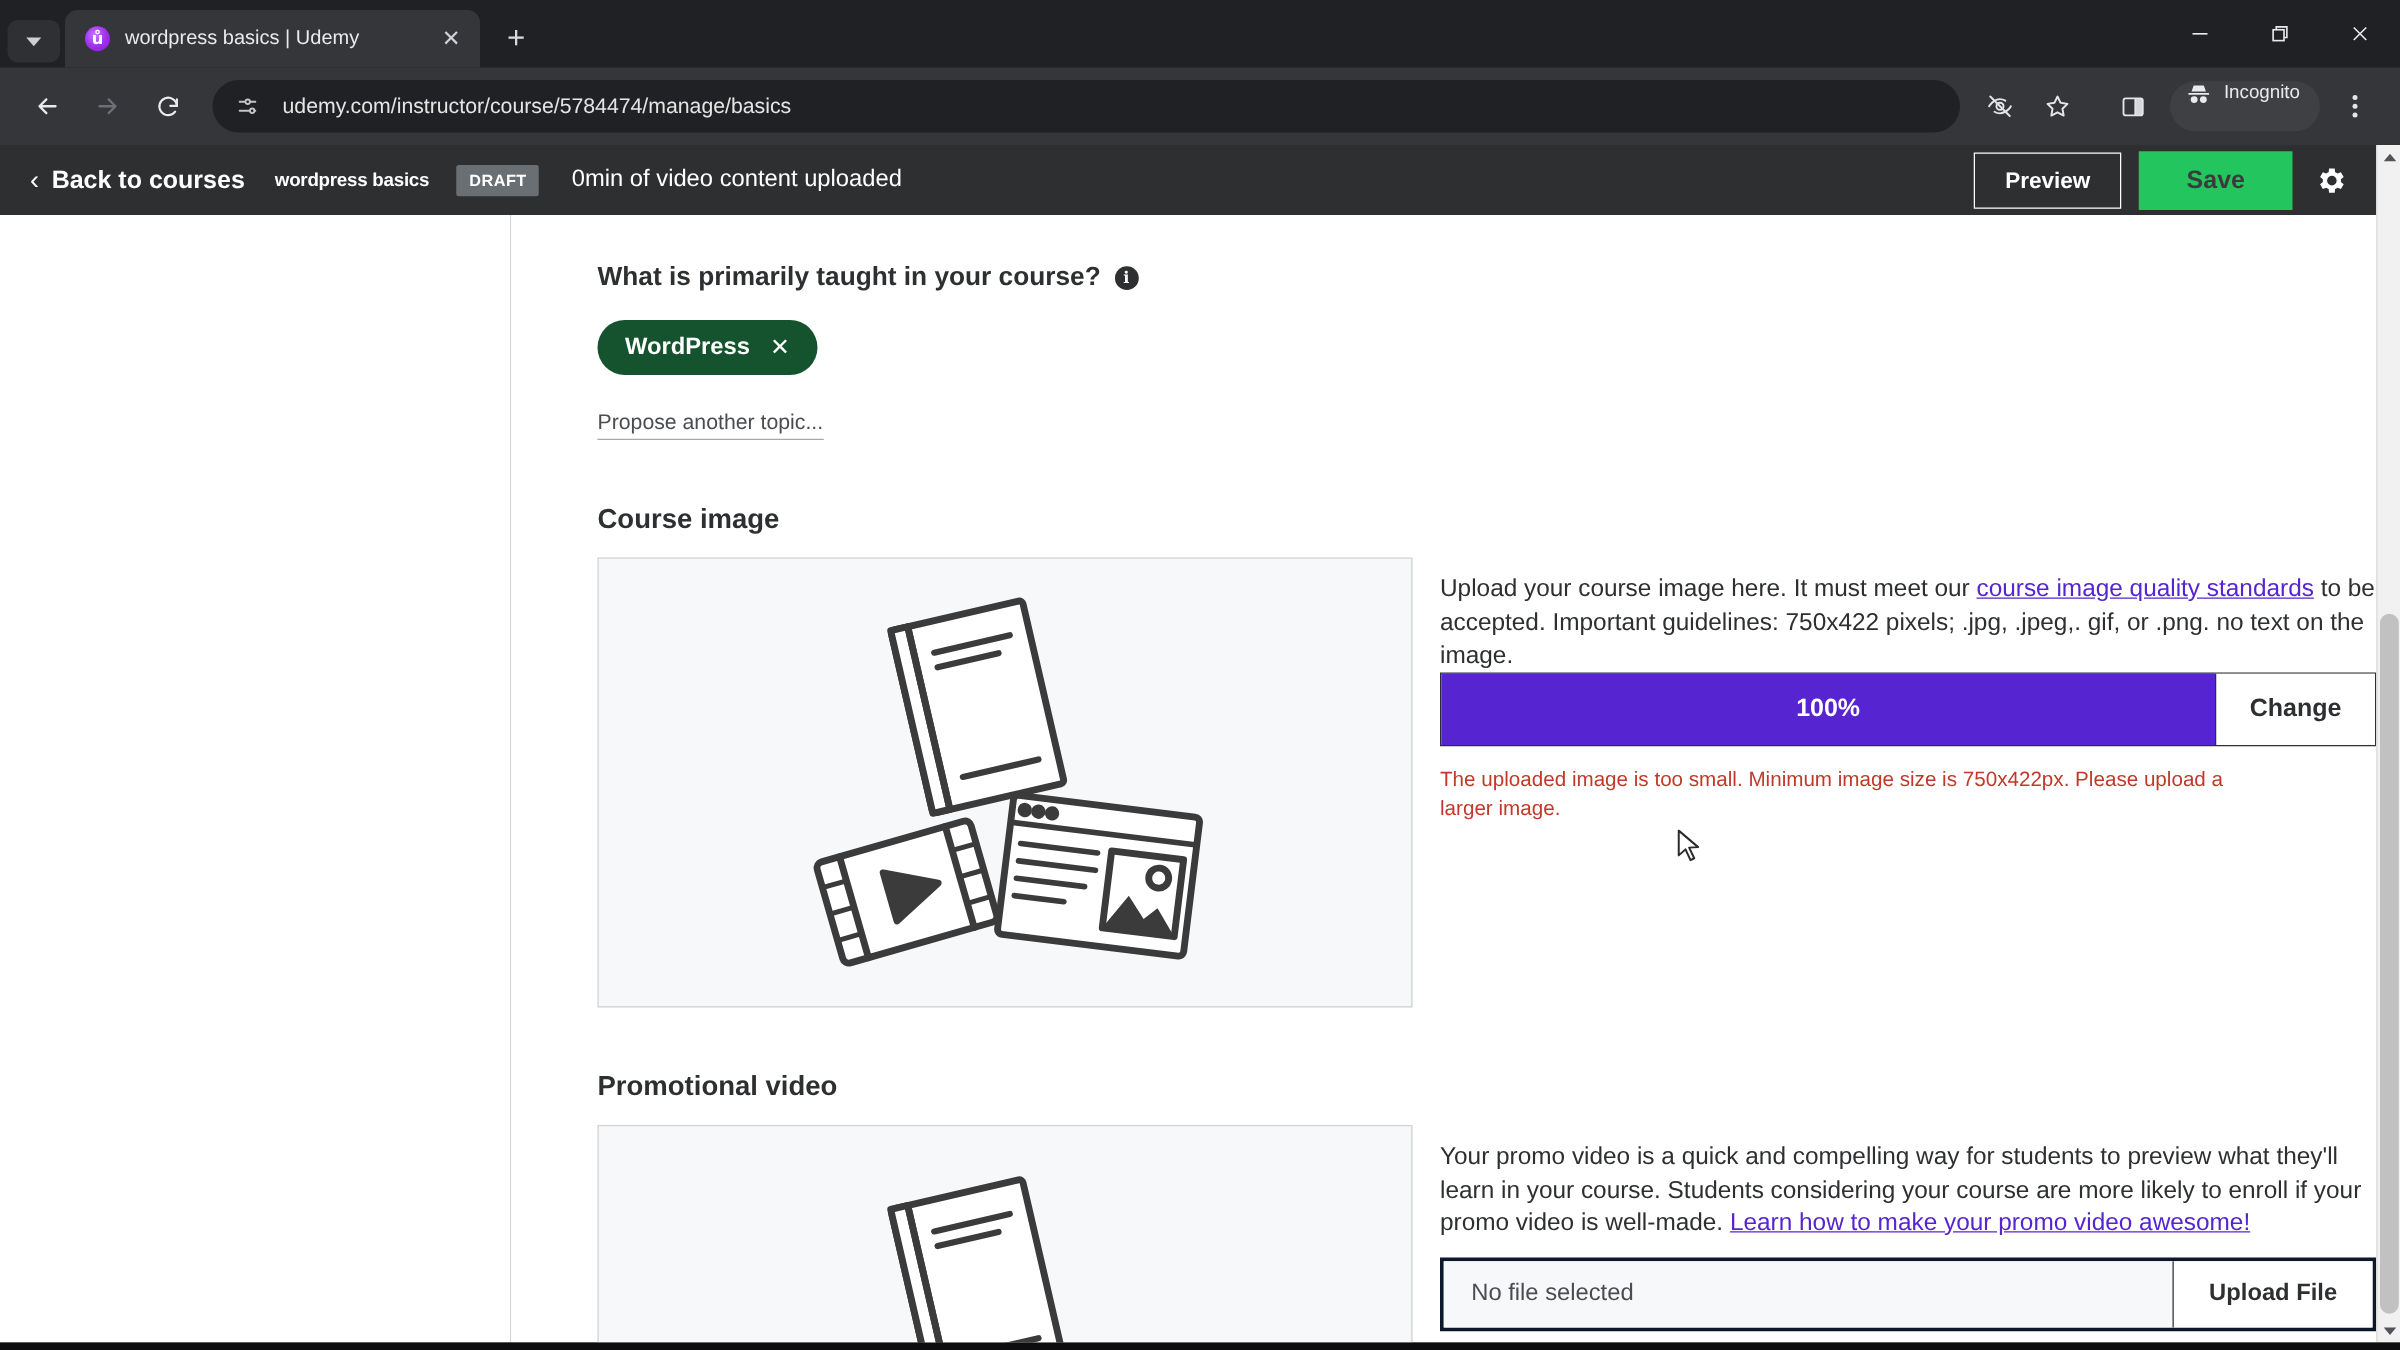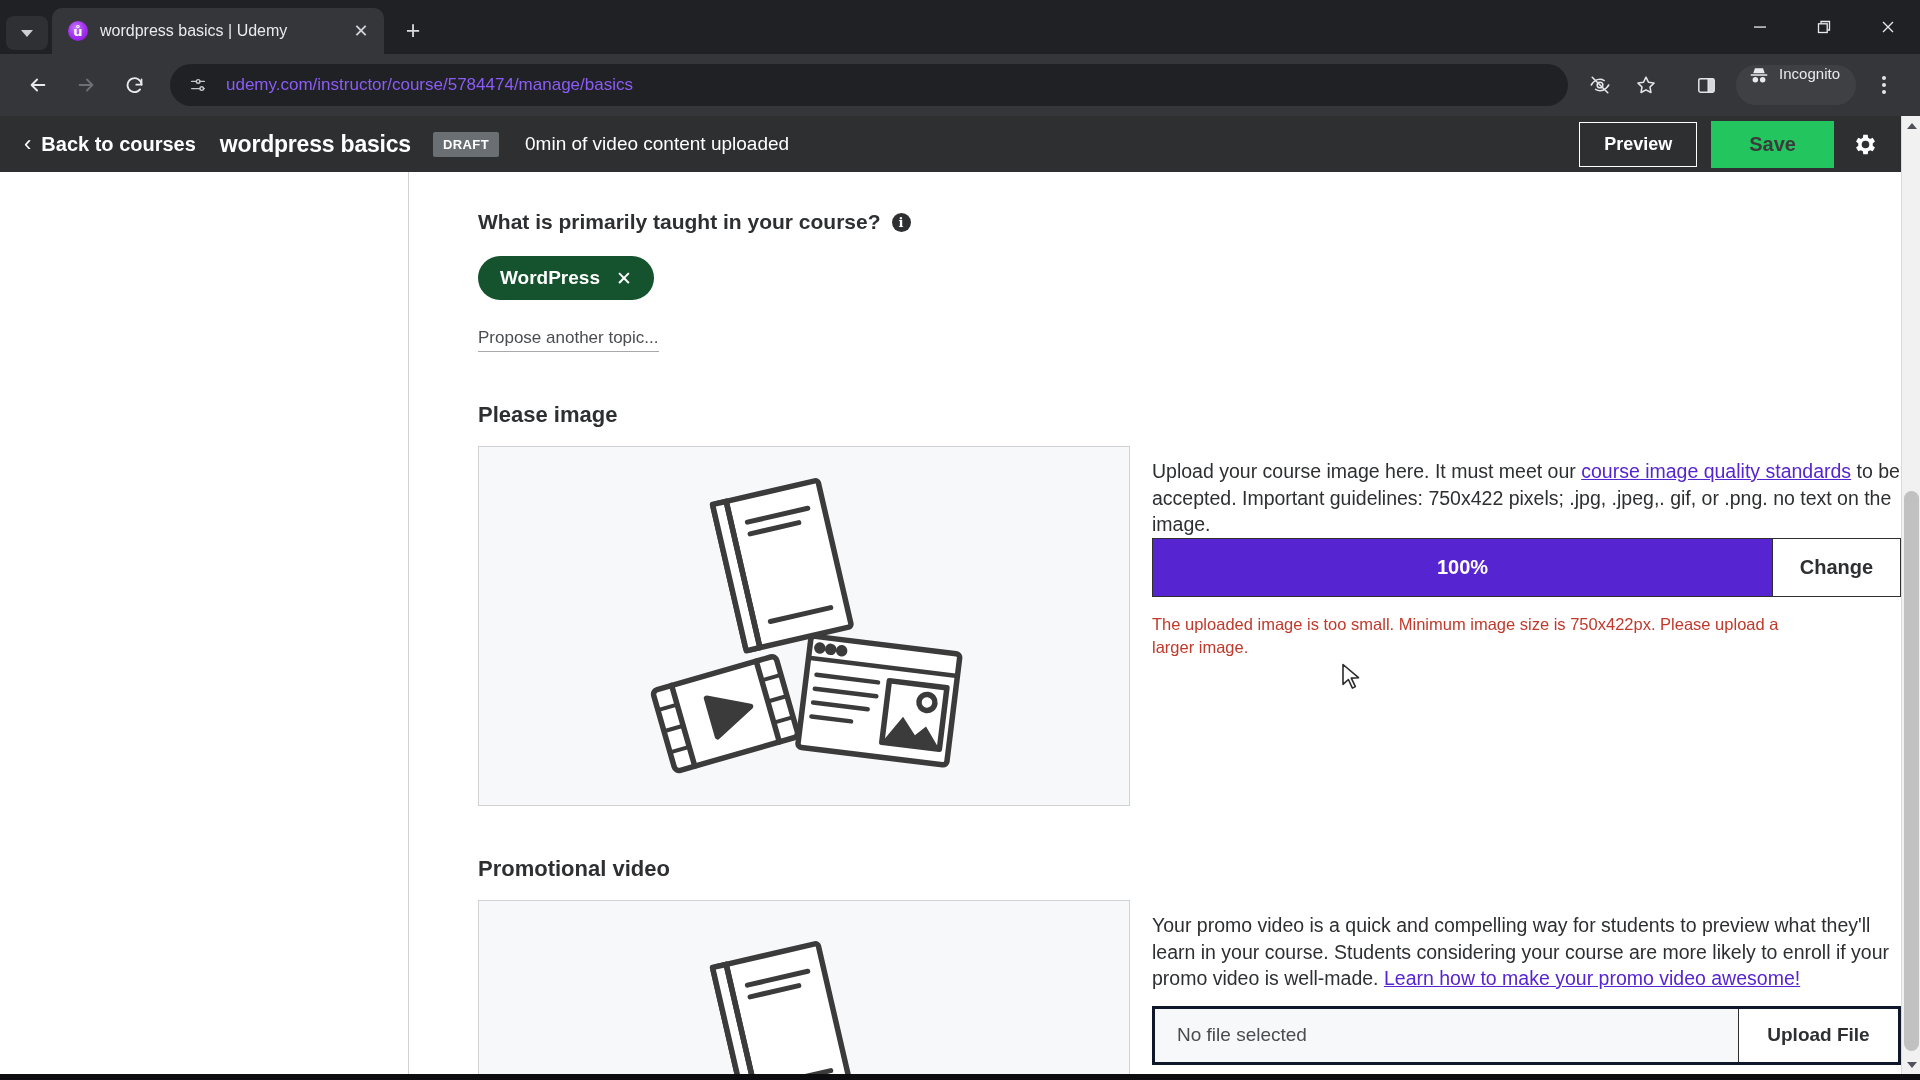--- a/index.html
+++ b/index.html
@@ -61,21 +61,21 @@
     background: #35363a; display: flex; align-items: center; padding: 0 14px;
   }
   .nav-ico { width: 48px; height: 48px; border-radius: 50%; display: flex; align-items: center; justify-content: center; color: #e8eaed; cursor: pointer; flex: none; }
   .nav-ico.disabled { color: #6c6f74; }
   #omnibox {
     flex: 1; height: 42px; margin: 0 10px 0 12px;
     background: #202124; border-radius: 21px;
     display: flex; align-items: center; padding: 0 16px;
   }
   #site-info-icon { width: 24px; height: 24px; display: flex; align-items: center; justify-content: center; color: #c2c4c8; flex: none; cursor: pointer; }
-  #omnibox-url { margin-left: 16px; color: #8b5cf6; font-size: 17px; white-space: nowrap; overflow: hidden; }
+  #omnibox-url { margin-left: 16px; color: #e5e5e5; font-size: 17px; white-space: nowrap; overflow: hidden; }
   #toolbar-right { display: flex; align-items: center; gap: 2px; }
   .tb-ico { width: 44px; height: 44px; border-radius: 50%; display: flex; align-items: center; justify-content: center; color: #e3e5e8; cursor: pointer; }
   #incognito-chip {
     height: 40px; border-radius: 20px; background: #3f4044;
     display: flex; align-items: flex-start; gap: 9px; padding: 0 16px 0 12px;
     color: #e8eaed; font-size: 15px; cursor: pointer; margin-left: 6px;
   }
   #menu-dots { width: 44px; height: 44px; display: flex; flex-direction: column; align-items: center; justify-content: center; gap: 3px; cursor: pointer; margin-left: 4px;}
   #menu-dots i { width: 4px; height: 4px; border-radius: 50%; background: #e3e5e8; display: block; }
 
@@ -85,21 +85,21 @@
     background: #ffffff; overflow: hidden;
   }
 
   
   #udemy-header {
     position: absolute; left: 0; top: 0; width: 1901px; height: 56px;
     background: #2d2f31; display: flex; align-items: center; padding: 0 18px 0 24px;
   }
   #back-to-courses { display: flex; align-items: center; gap: 10px; color: #fff; font-size: 20px; font-weight: bold; cursor: pointer; }
   .chev-left { color: #fff; font-size: 22px; font-weight: normal; line-height: 1; }
-  #course-title { color: #fff; font-size: 23px; font-weight: bold; margin-left: 24px; letter-spacing: -0.2px; }
+  #course-title { color: #fff; font-size: 15px; font-weight: bold; margin-left: 24px; letter-spacing: -0.2px; }
   #draft-badge {
     margin-left: 22px; background: #6a6f73; color: #fff;
     font-size: 13px; font-weight: bold; letter-spacing: .4px;
     padding: 5px 10px; border-radius: 2px;
   }
   #upload-status { margin-left: 26px; color: #fff; font-size: 19px; }
   #header-right { margin-left: auto; display: flex; align-items: center; gap: 14px; }
   #preview-btn {
     border: 1px solid #fff; color: #fff; background: transparent;
     font-size: 18px; font-weight: bold; padding: 11px 24px; cursor: pointer;
@@ -319,21 +319,21 @@
         </div>
 
         <div id="topic-chip">
           <span>WordPress</span>
           <span id="topic-chip-remove">✕</span>
         </div>
 
         <div><span id="propose-link">Propose another topic...</span></div>
 
         
-        <div class="section-title">Please image</div>
+        <div class="section-title">Course image</div>
 
         <div class="media-row">
           <div class="media-box">
             <span>
               <svg width="330" height="300" viewBox="0 0 330 300" fill="none" stroke="#3b3b3b" stroke-width="5.5" stroke-linejoin="round" stroke-linecap="round">
 
                 <g transform="rotate(-13 150 95)">
                   <rect x="90" y="15" width="108" height="150" rx="3" fill="#fff"></rect>
                   <path d="M90 15h14v150H90z" fill="#fff"></path>
                   <path d="M104 15v150"></path>

